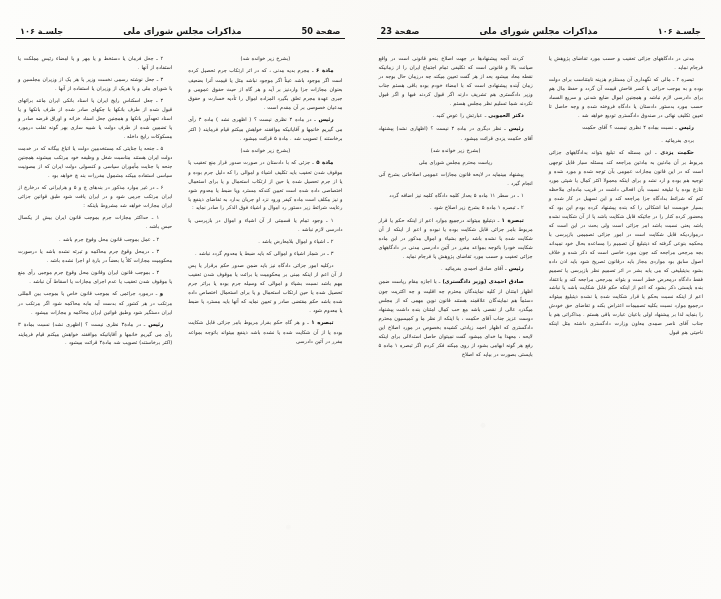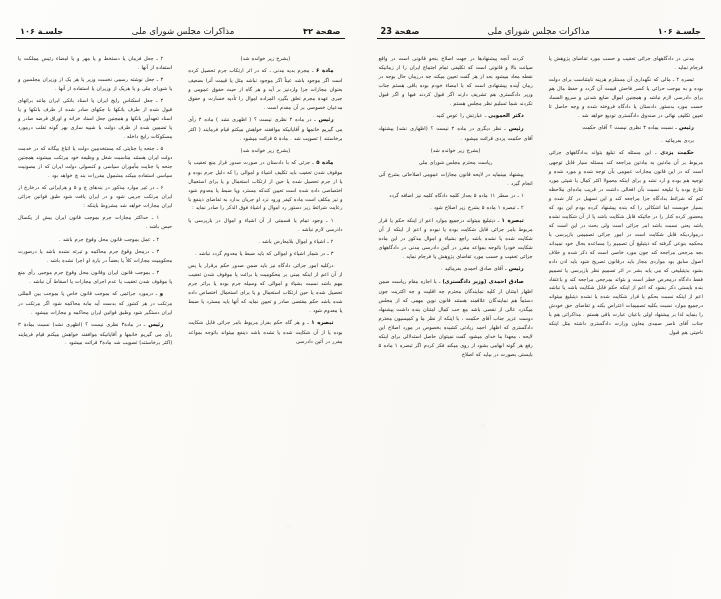--- a/index.html
+++ b/index.html
@@ -37,21 +37,21 @@
     position:absolute;
     top:26px;right:14px;left:14px;
     height:20px;
   }
   .head-row{
     display:flex;align-items:flex-end;justify-content:space-between;
     font-size:8.2px;font-weight:bold;color:#171717;
     letter-spacing:.1px;
     padding:0 6px 2px 6px;
   }
-  .head-title{font-size:8.6px;font-weight:normal;}
+  .head-title{font-size:8.6px;font-weight:bold;}
   .head-rule{
     border-bottom:1.15px solid #1a1a1a;
     margin:0 2px;
   }
 
   .cols{
     position:absolute;
     top:54px;bottom:8px;right:10px;left:10px;
     display:flex;flex-direction:row;
     gap:0;
@@ -115,21 +115,21 @@
           <p class="ind"><span class="sp">تبصرة ۱</span> ـ ذیتبلیغ میتواند درجمیع موارد اعم از اینکه حکم یا قرار مربوط بامر جزائی قابل شکایت بوده یا نبوده و اعم از اینکه از آن شکایت شده یا نشده باشد راجع بشیاء و اموال مذکور در این ماده شکایت خودرا باتوجه بمواعد مقرر در آئین دادرسی مدنی در دادگاههای جزائی تعقیب و حسب مورد تقاضای پژوهش یا فرجام نماید .</p>
           <p class="ind"><span class="sp">رئیس</span> ـ آقای صادق احمدی بفرمائید .</p>
           <p class="ind"><span class="sp">صادق احمدی</span><span class="sp2"> (وزیر دادگستری)</span> ـ با اجازه مقام ریاست ضمن اظهار امتنان از کلیه نمایندگان محترم چه اقلیت و چه اکثریت چون دستماً هم نمایندگان علاقمند هستند قانون نوین مهمی که از مجلس میگذرد عالی از نقصی باشد مع حب کمال امتنان بنده داشت پیشنهاد دوست عزیز جناب آقای حکمت ، با اینکه از نظر ما و کمیسیون محترم دادگستری که اظهار احمد زیادتی کشیده بخصوص در مورد اصلاح این لایحه ، معهذا ما خدای میشود گفت نمیتوان حاصل استدلالی برای اینکه رفع هر گونه ابهامی بشود از روی میکند فکر کردم اگر تبصره ۱ ماده ۵ بایستی بصورت در بیاید که اصلاح</p>
         </div>
     </div>
   </div>
 
   <div class="page right">
     <div class="page-head">
       <div class="head-row">
-        <span>صفحة ۳۲</span>
+        <span>صفحة 50</span>
         <span class="head-title">مذاکرات مجلس شورای ملی</span>
         <span>جلسـة ۱۰۶</span>
       </div>
       <div class="head-rule"></div>
     </div>
     <div class="cols">
       <div class="col">
           <p class="center">(بشرح زیر خوانده شد)</p>
           <p class="ind"><span class="sp">مادة ۶</span> ـ مجرم بدیه مدنی ، که در اثر ارتکاب جرم تحصیل کرده است اگر موجود باشد عیناً اگر موجود نباشد مثل یا قیمت آنرا بضعیف بعنوان مجازات جزا واردنیز بر آید و هر گاه از حیث حقوق عمومی و جبری عهدة مجرم تعلق بگیرد المزاده اموال را تأدیه خسارت و حقوق مدعیان خصوصی بر آن مقدم است .</p>
           <p class="ind"><span class="sp">رئیس</span> ـ در ماده ۴ نظری نیست ؟ (  اظهری نشد ) ماده ۴ رأی می گیریم خانمها و آقایانیکه موافقند خواهش میکنم قیام فرمایند ( اکثر برخاستند ) تصویب شد . مادة ۵ قرائت میشود .</p>

